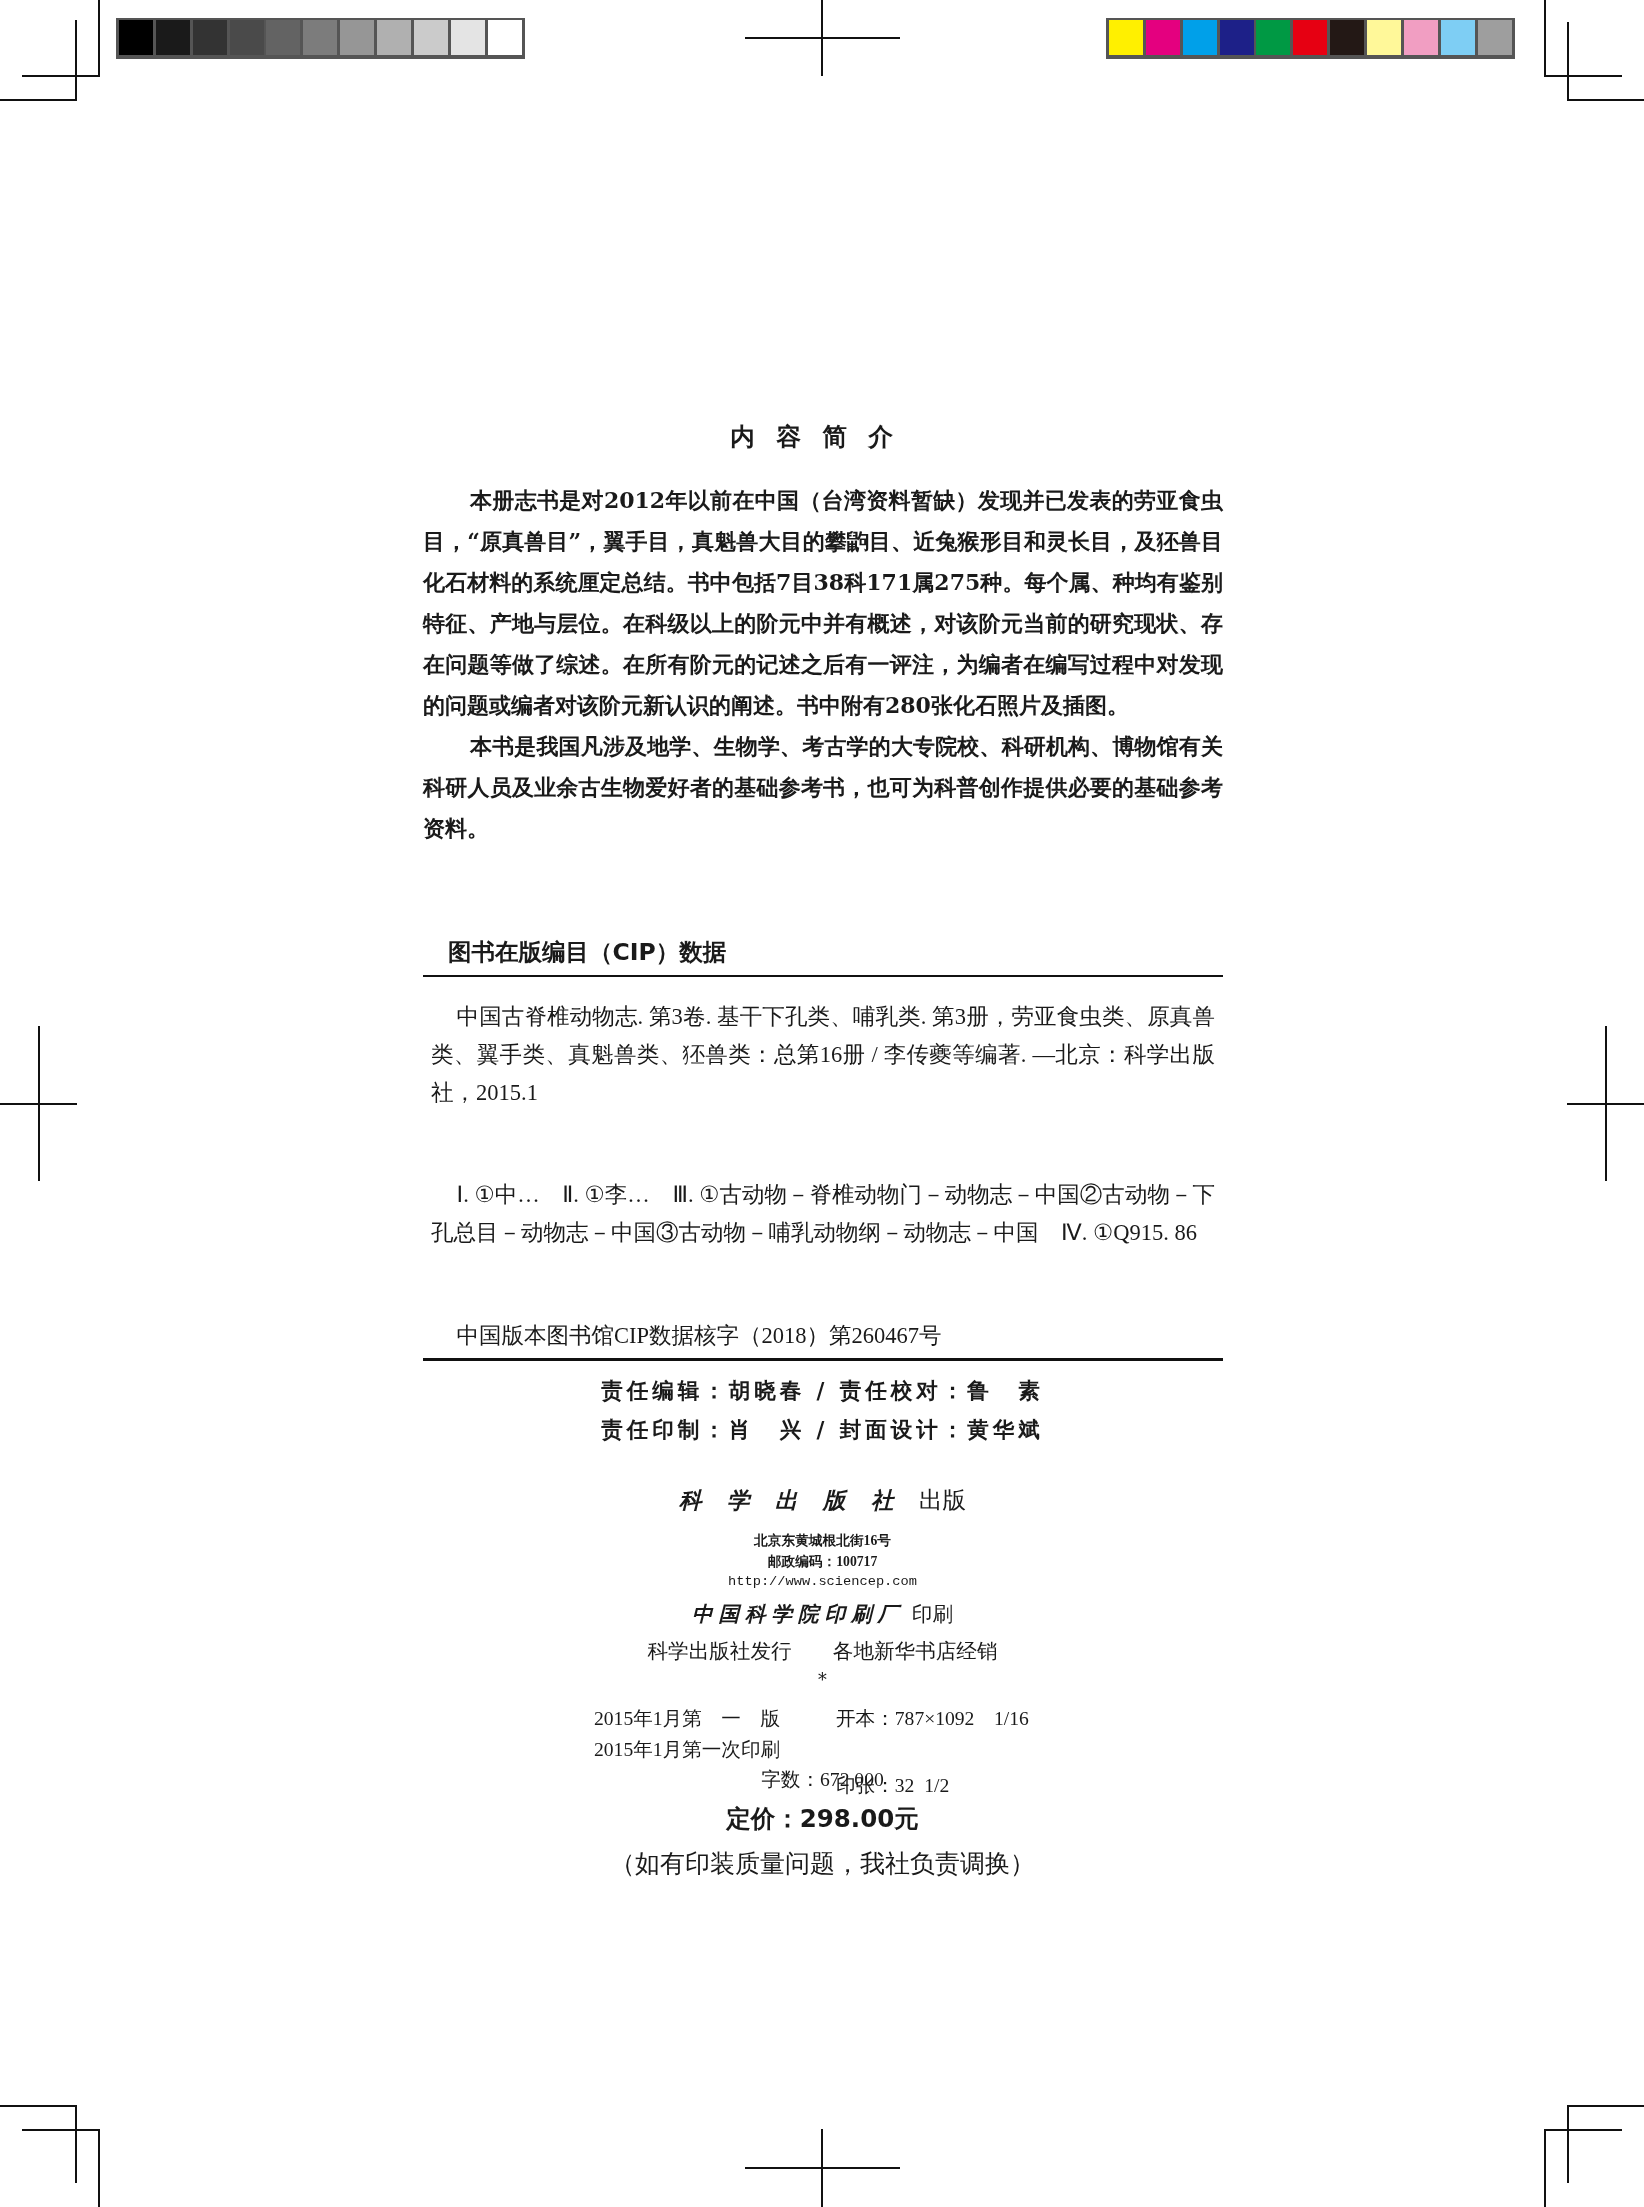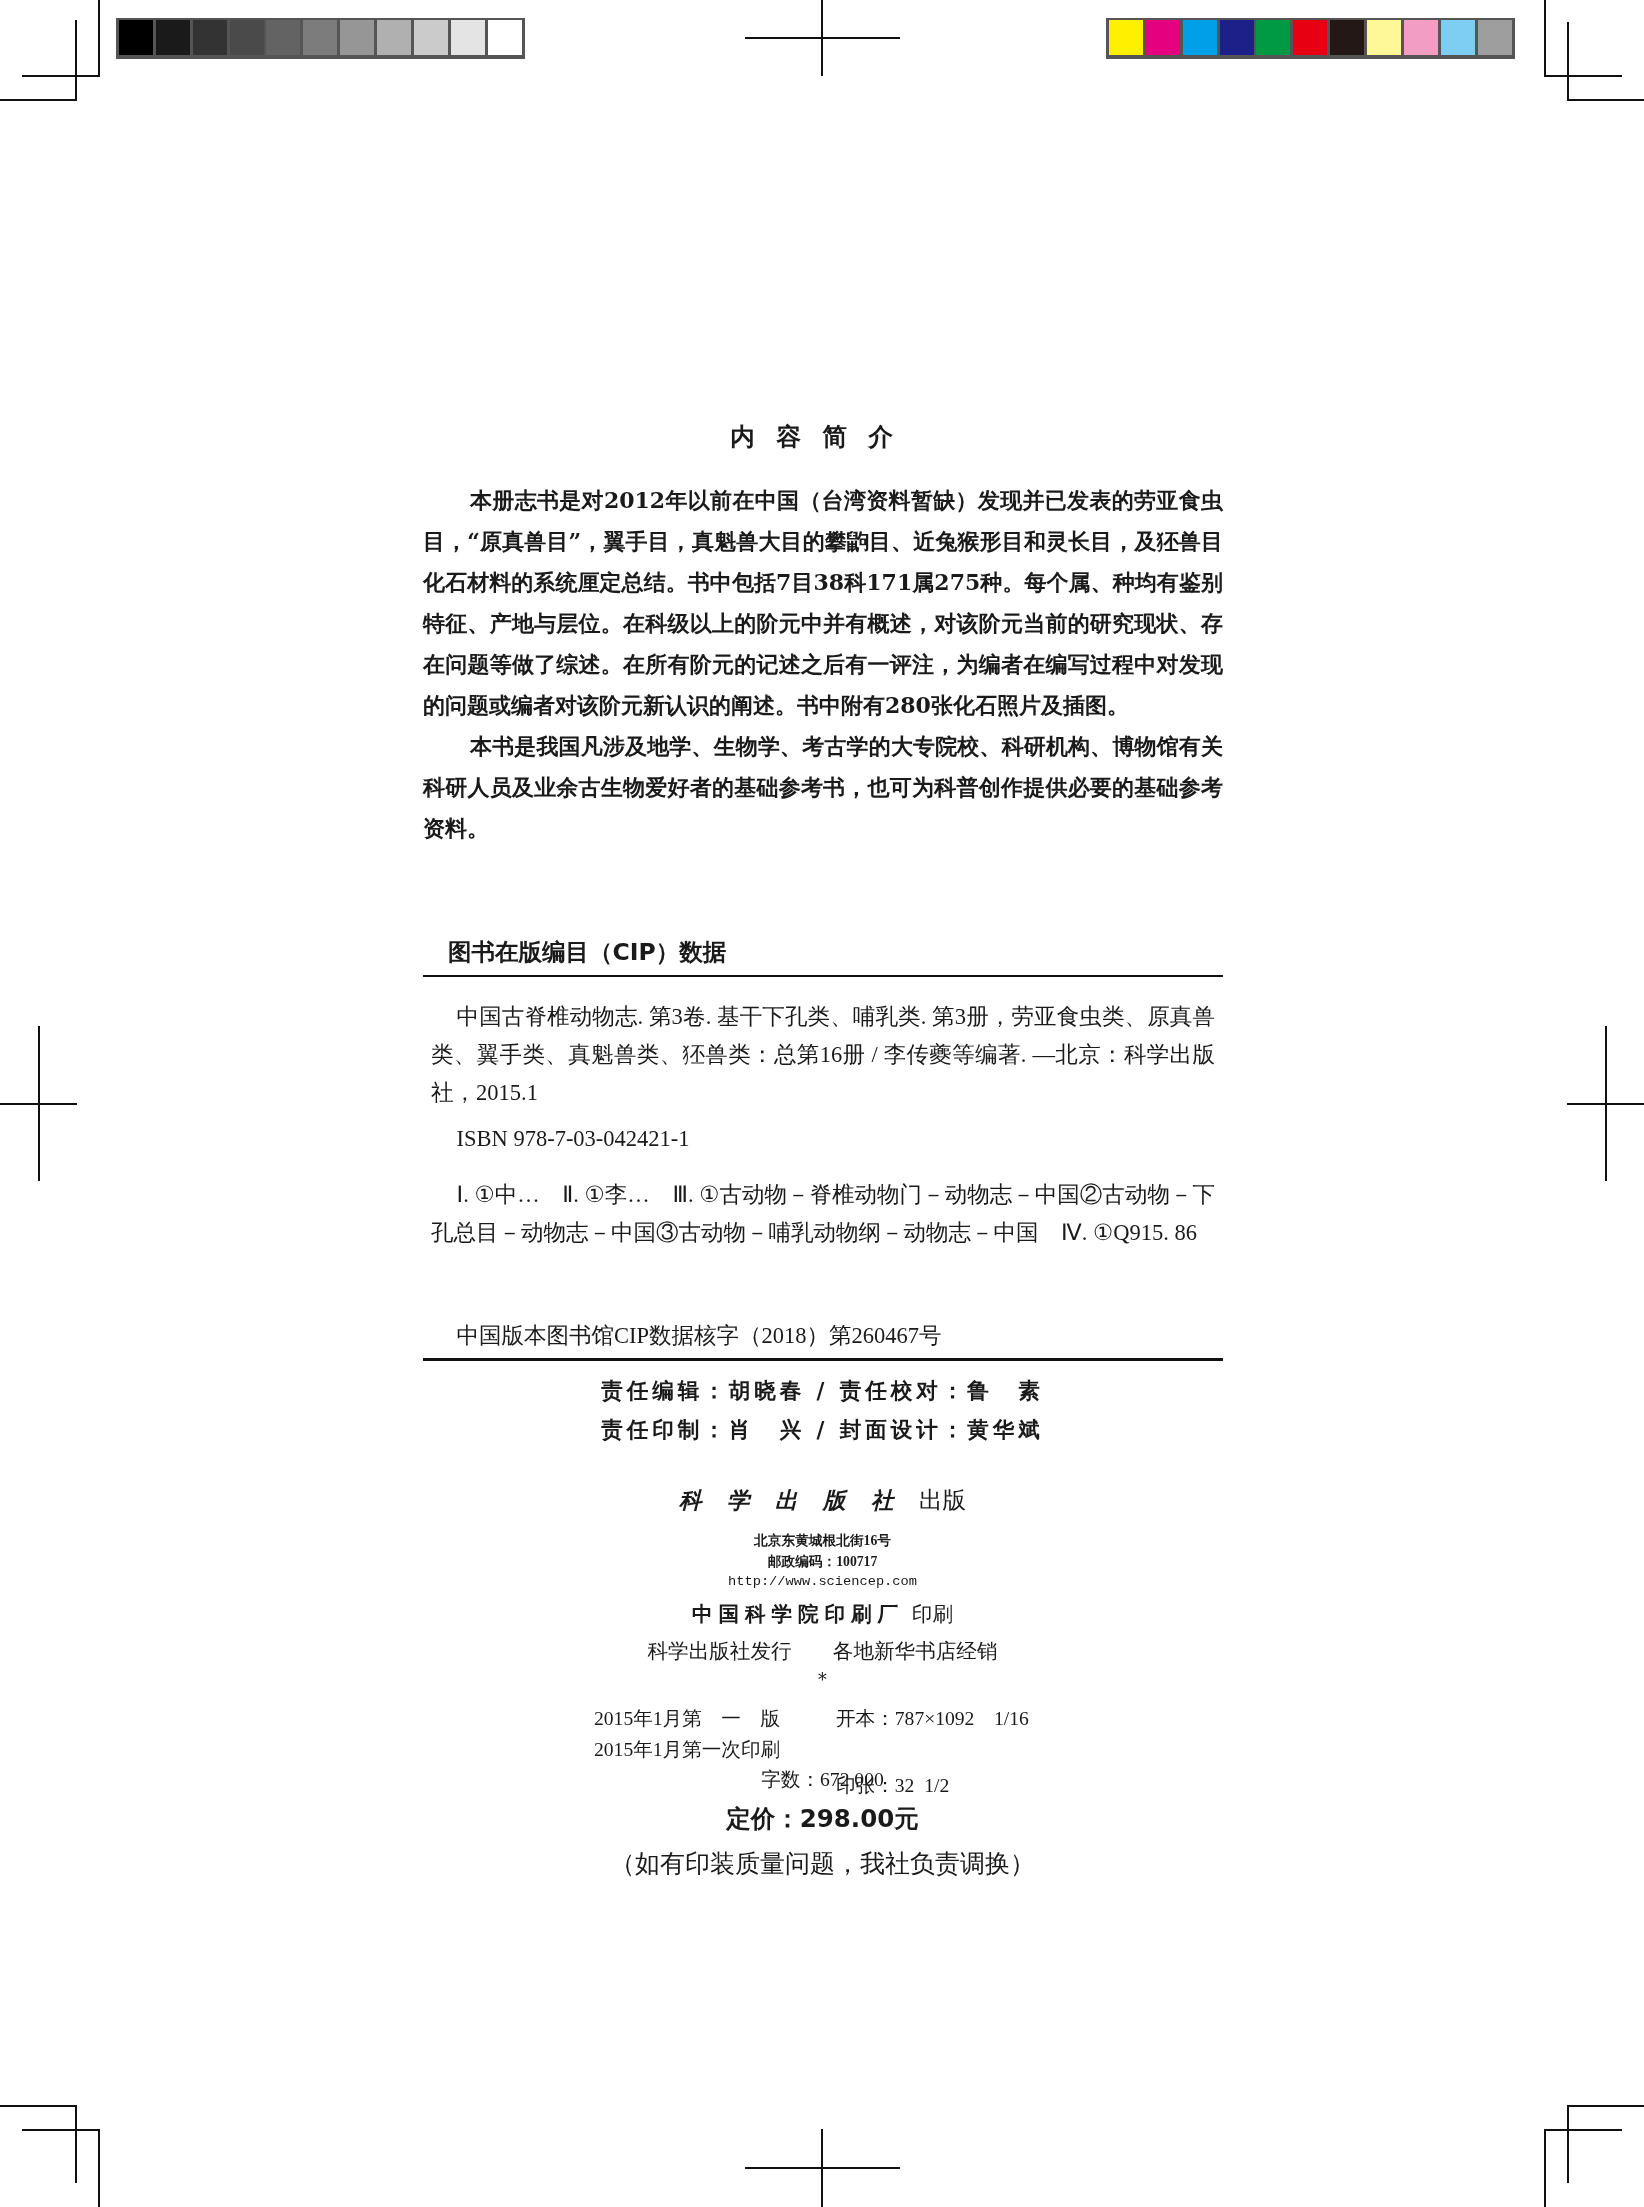--- a/index.html
+++ b/index.html
@@ -104,41 +104,40 @@
 <div class="title">内容简介</div>
 <div class="para" style="top:480px;">
   <p>本册志书是对2012年以前在中国（台湾资料暂缺）发现并已发表的劳亚食虫目，“原真兽目”，翼手目，真魁兽大目的攀鼩目、近兔猴形目和灵长目，及狉兽目化石材料的系统厘定总结。书中包括7目38科171属275种。每个属、种均有鉴别特征、产地与层位。在科级以上的阶元中并有概述，对该阶元当前的研究现状、存在问题等做了综述。在所有阶元的记述之后有一评注，为编者在编写过程中对发现的问题或编者对该阶元新认识的阐述。书中附有280张化石照片及插图。</p>
   <p>本书是我国凡涉及地学、生物学、考古学的大专院校、科研机构、博物馆有关科研人员及业余古生物爱好者的基础参考书，也可为科普创作提供必要的基础参考资料。</p>
 </div>
 
 <div class="cip-head">图书在版编目（CIP）数据</div>
 <div class="line" style="left:423px;top:975px;width:800px;height:2px;"></div>
 <div class="cip" style="top:990px;">
   <p>中国古脊椎动物志. 第3卷. 基干下孔类、哺乳类. 第3册，劳亚食虫类、原真兽类、翼手类、真魁兽类、狉兽类：总第16册 / 李传夔等编著. —北京：科学出版社，2015.1</p>
-  <p>ISBN 978-7-03-042421-1</p>
 </div>
 <div class="cip" style="top:1168px;">
   <p>Ⅰ. ①中…　Ⅱ. ①李…　Ⅲ. ①古动物－脊椎动物门－动物志－中国②古动物－下孔总目－动物志－中国③古动物－哺乳动物纲－动物志－中国　Ⅳ. ①Q915. 86</p>
 </div>
 <div class="cip" style="top:1309px;">
   <p>中国版本图书馆CIP数据核字（2018）第260467号</p>
 </div>
 <div class="line" style="left:423px;top:1358px;width:800px;height:2.9px;"></div>
 
 <div class="center staff" style="top:1376px;">责任编辑：胡晓春 / 责任校对：鲁　素</div>
 <div class="center staff" style="top:1415px;">责任印制：肖　兴 / 封面设计：黄华斌</div>
 
 <div class="center" style="top:1484px;">
   <span class="pub">科学出版社</span><span class="mid" style="font-size:23.5px;">出版</span>
 </div>
 <div class="center small" style="top:1532px;">北京东黄城根北街16号</div>
 <div class="center small" style="top:1553px;">邮政编码：100717</div>
 <div class="center mono" style="top:1574px;">http://www.sciencep.com</div>
 <div class="center" style="top:1600px;">
-  <span class="mid" style="font-weight:bold;letter-spacing:5.9px;">中国科学院印刷厂</span><span class="mid" style="margin-left:7.8px;">印刷</span>
+  <span class="mid" style="font-weight:bold;font-style:italic;letter-spacing:5.9px;">中国科学院印刷厂</span><span class="mid" style="margin-left:7.8px;">印刷</span>
 </div>
 <div class="center mid" style="top:1637px;">科学出版社发行　　各地新华书店经销</div>
 <div class="center mid" style="top:1670px;font-size:17.6px;">*</div>
 
 <div class="info" style="top:1705px;">2015年1月第　一　版</div>
 <div class="info" style="top:1705px;left:836px;">开本：787×1092　1/16</div>
 <div class="info" style="top:1736px;">2015年1月第一次印刷</div>
 <div class="info" style="top:1736px;left:836px;margin-top:36px;">印张：32  1/2</div>
 <div class="center mid" style="top:1766px;font-size:19.6px;font-family:'Liberation Serif',serif;">字数：672  000</div>
 <div class="center price" style="top:1802px;">定价：298.00元</div>

